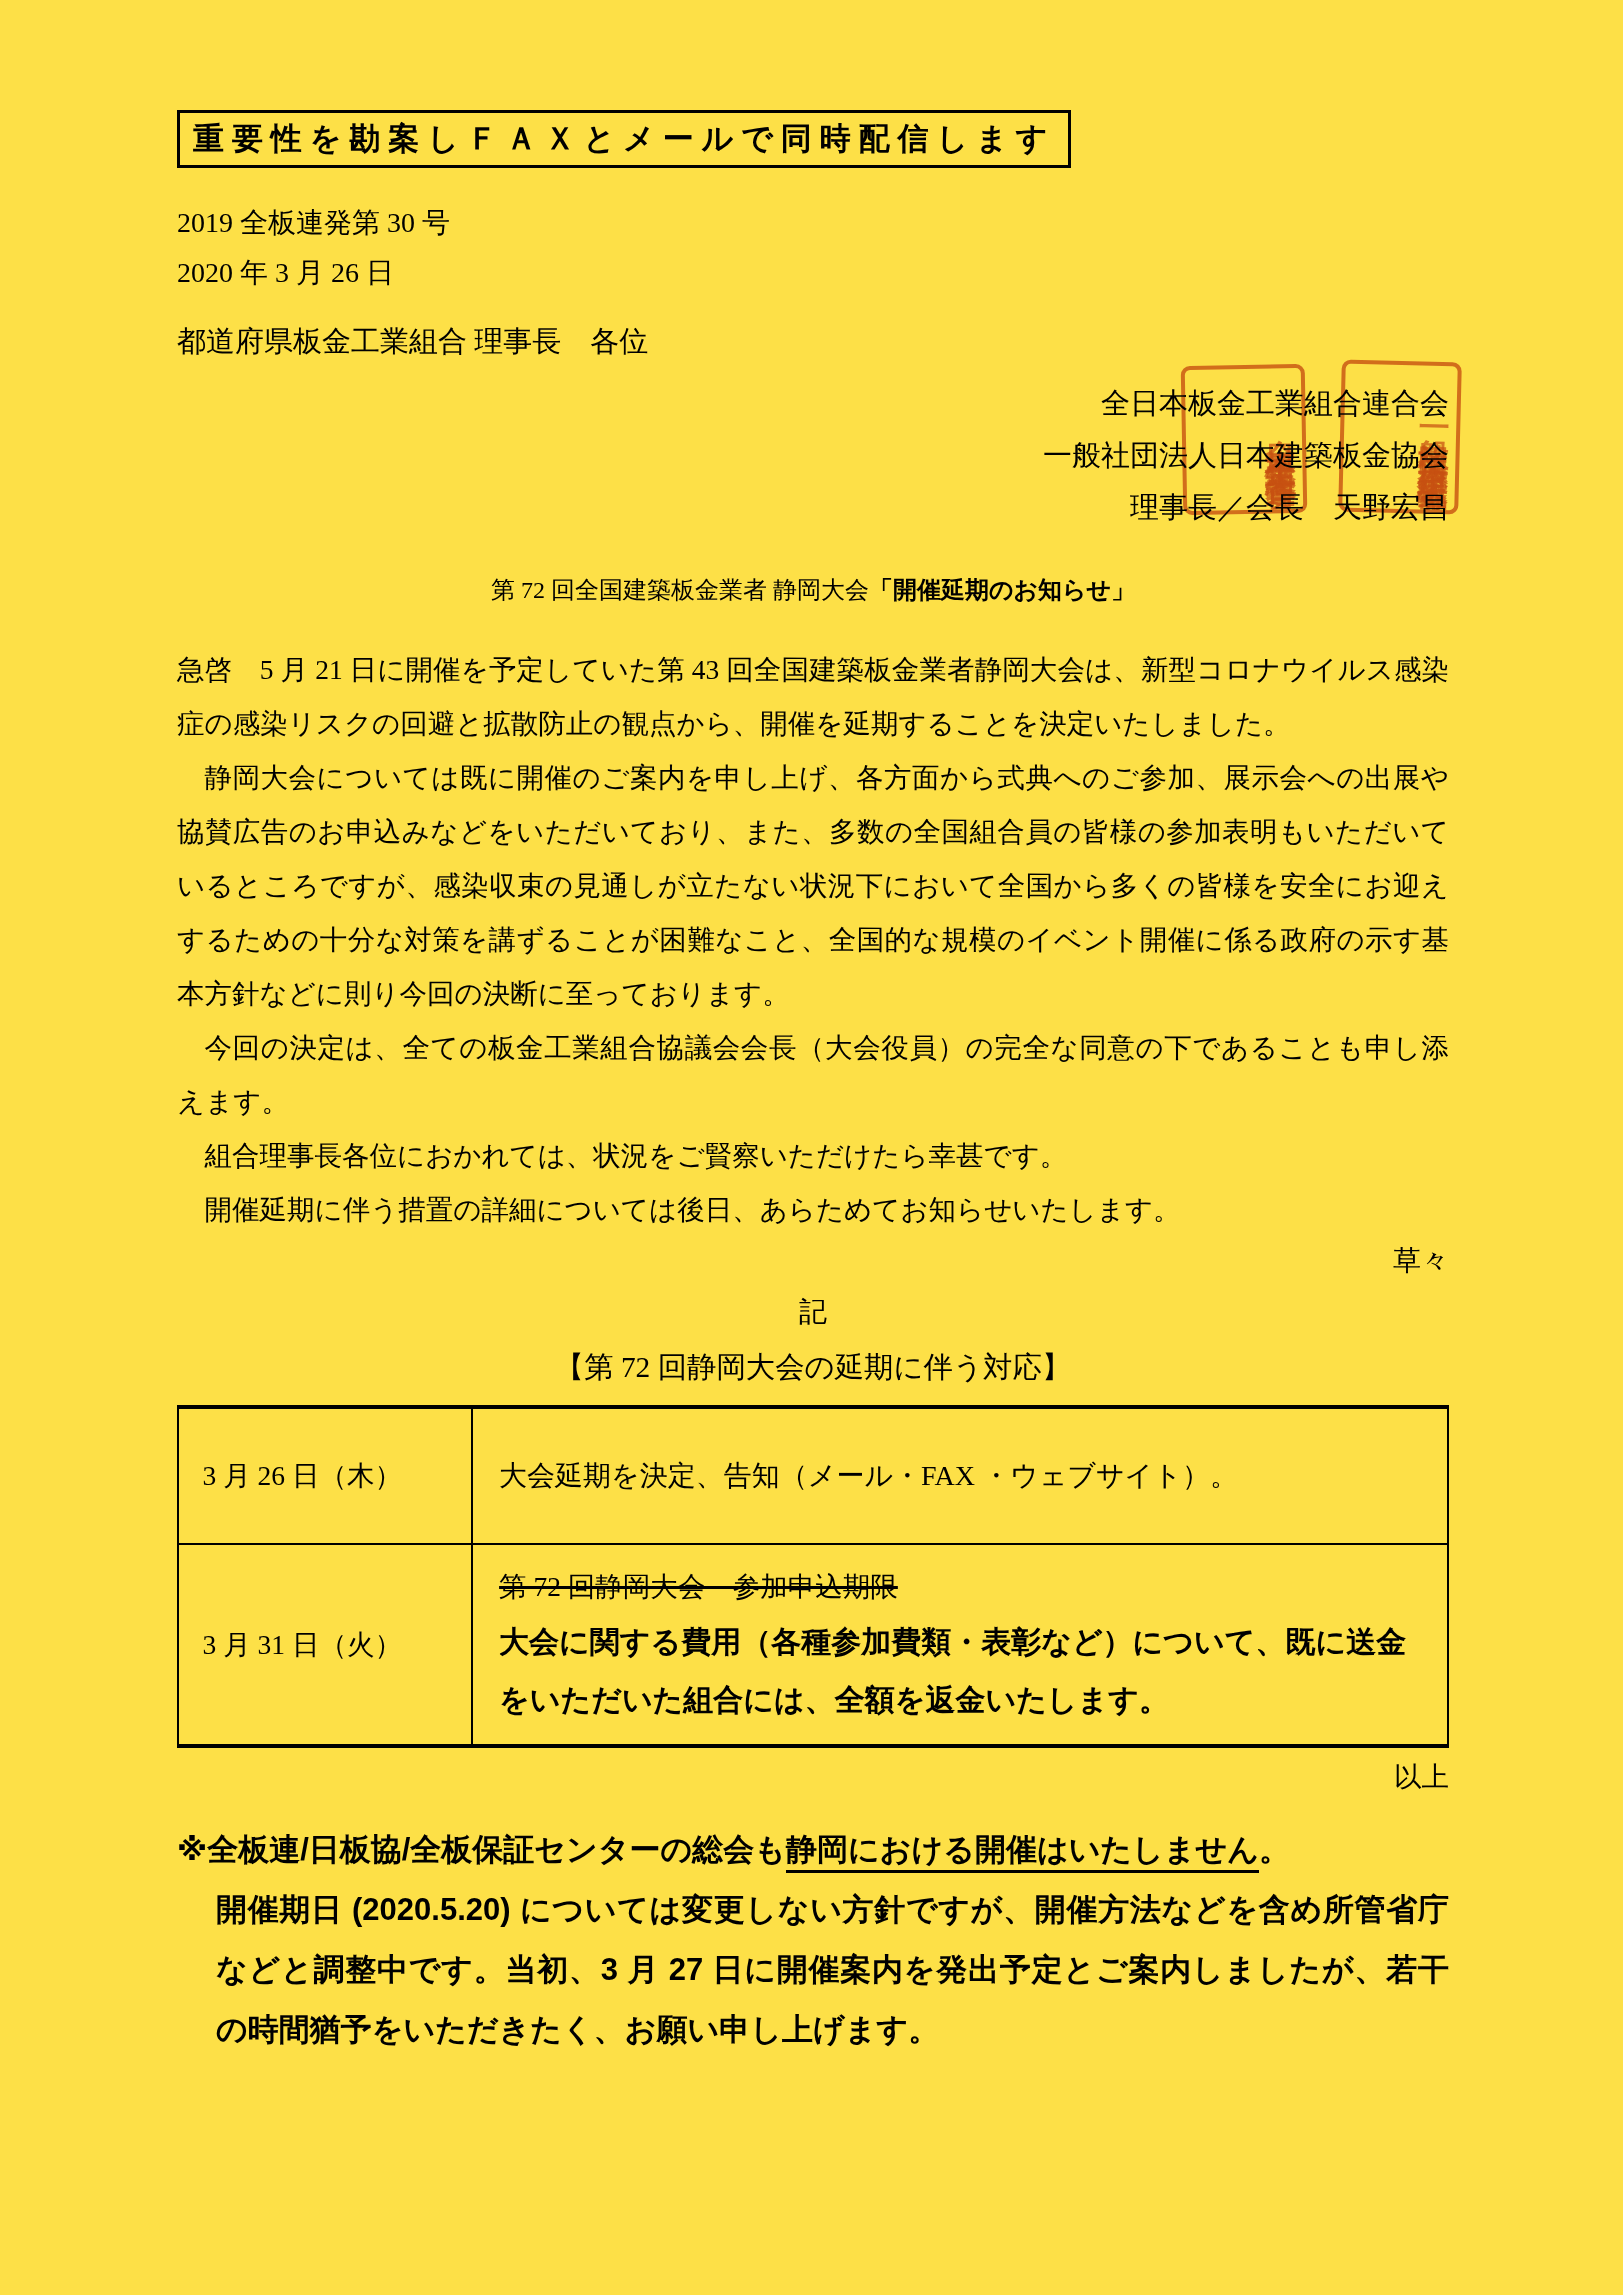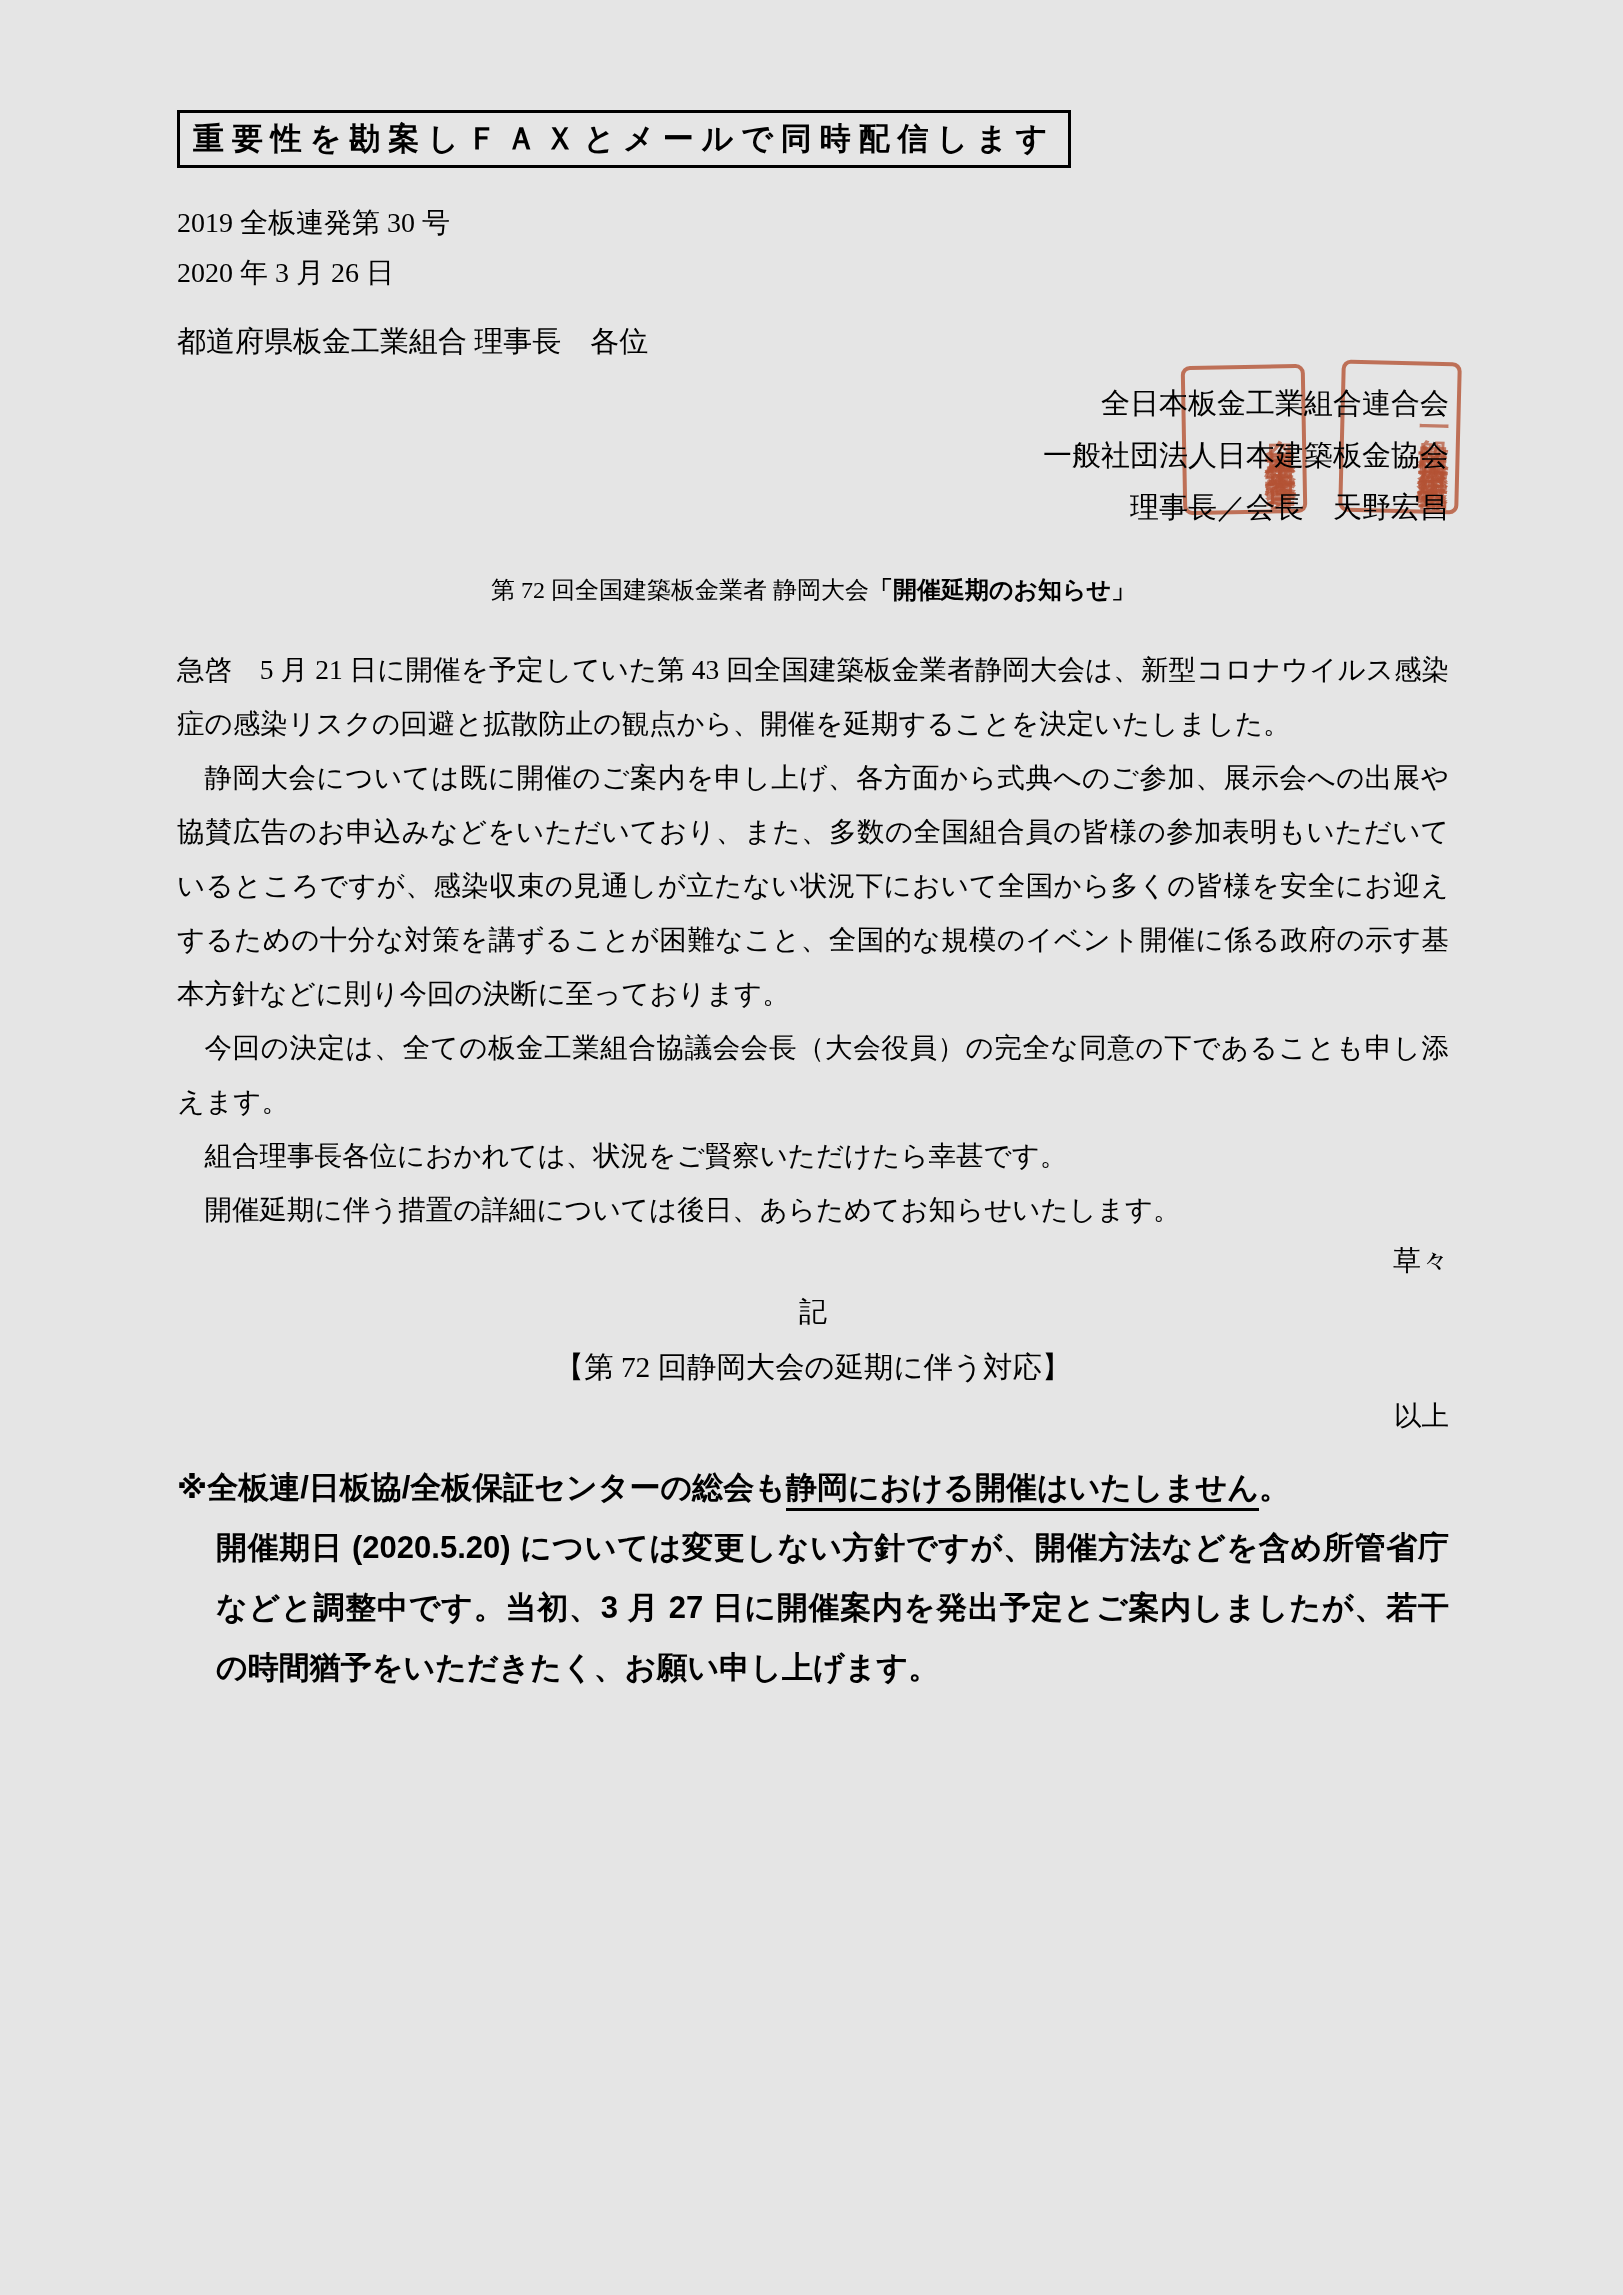--- a/index.html
+++ b/index.html
@@ -1,19 +1,19 @@
 <!DOCTYPE html>
 <html lang="ja" style="font-size:10.5px"><head>
 <meta charset="utf-8">
 <style>
   html,body{margin:0;padding:0;background:#888;}
   .page{
     position:relative;
     width:1623px;height:2295px;
-    background:#e5e5e5;
+    background:#fde047;
     color:#000;
     font-family:"Liberation Serif","DejaVu Serif",serif;
     overflow:hidden;
   }
   .content{
     position:relative;
     padding:110px 174px 0 177px; 
   }
   
   .banner{
@@ -140,20 +140,35 @@
       <p class="indent">組合理事長各位におかれては、状況をご賢察いただけたら幸甚です。</p>
       <p class="indent">開催延期に伴う措置の詳細については後日、あらためてお知らせいたします。</p>
     </div>
 
     <div class="closing">草々</div>
 
     <div class="record-mark">記</div>
 
     <div class="section-title">【第 72 回静岡大会の延期に伴う対応】</div>
 
+    <table class="schedule">
+      <tbody>
+        <tr class="row1">
+          <td class="col-date">3 月 26 日（木）</td>
+          <td class="col-action">大会延期を決定、告知（メール・FAX ・ウェブサイト）。</td>
+        </tr>
+        <tr class="row2">
+          <td class="col-date">3 月 31 日（火）</td>
+          <td class="col-action">
+            <span class="struck">第 72 回静岡大会　参加申込期限</span><br>
+            <span class="bold-action">大会に関する費用（各種参加費類・表彰など）について、既に送金をいただいた組合には、全額を返金いたします。</span>
+          </td>
+        </tr>
+      </tbody>
+    </table>
 
     <div class="end-mark">以上</div>
 
     <div class="note">
       <div><span>※全板連/日板協/全板保証センターの総会も</span><span class="uline">静岡における開催はいたしません</span><span>。</span></div>
       <p class="note-par">開催期日 (2020.5.20) については変更しない方針ですが、開催方法などを含め所管省庁などと調整中です。当初、3 月 27 日に開催案内を発出予定とご案内しましたが、若干の時間猶予をいただきたく、お願い申し上げます。</p>
     </div>
 
   </div>
 

